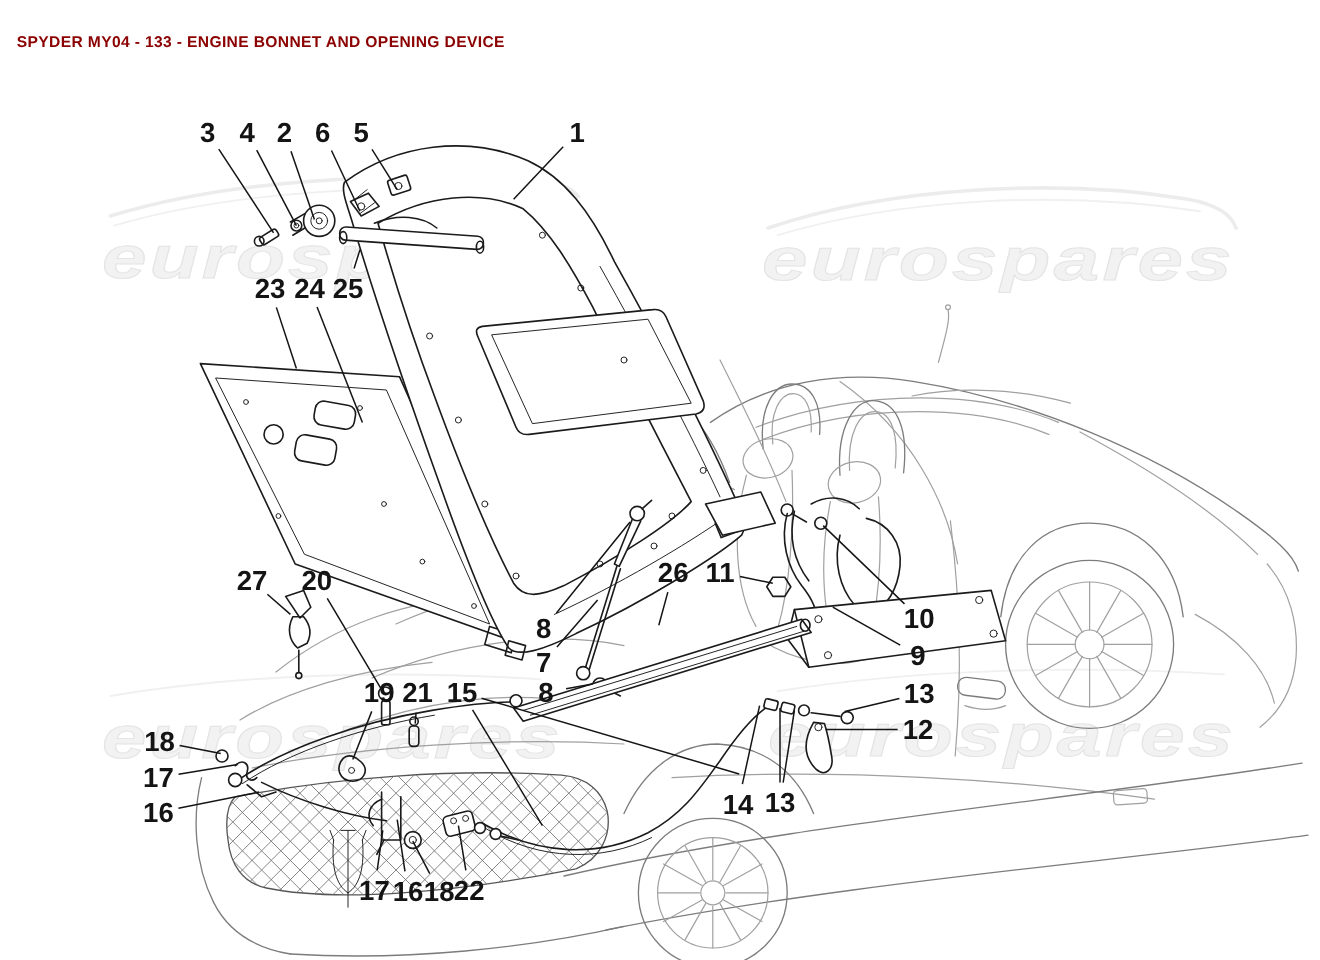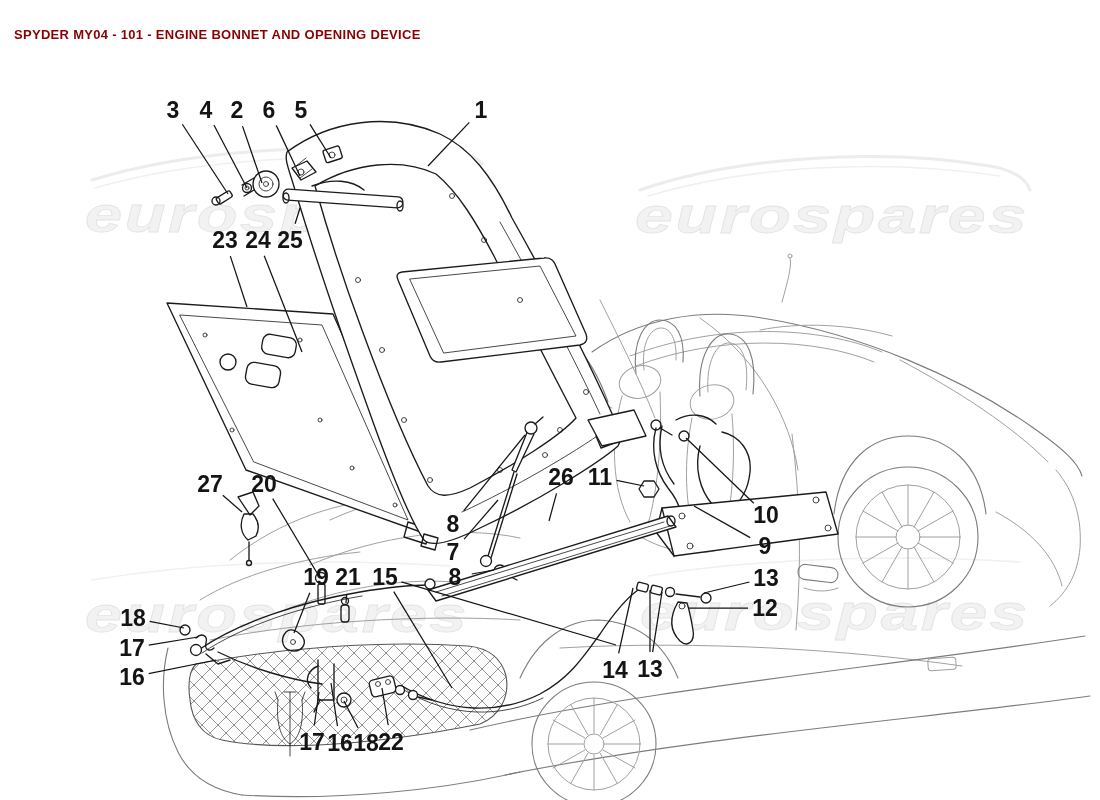--- a/index.html
+++ b/index.html
@@ -19,21 +19,21 @@
   .thin{fill:none;stroke:#1b1b1b;stroke-width:.8;stroke-linecap:round;}
   .hatch{fill:none;stroke:#6f6f6f;stroke-width:.7;}
   .leader{stroke:#141414;stroke-width:1.25;}
   .callout{font-family:"Liberation Sans",sans-serif;font-weight:bold;font-size:23px;
            fill:#141414;text-anchor:middle;dominant-baseline:central;}
 </style>
 </head>
 <body>
 
 <div id="stage">
-  <div id="page-title" style="color: rgb(139, 0, 0);">SPYDER MY04 - 101 - ENGINE BONNET AND OPENING DEVICE</div>
+  <div id="page-title" style="color: rgb(139, 0, 0);">SPYDER MY04 - 133 - ENGINE BONNET AND OPENING DEVICE</div>
 
   <svg id="diagram-svg" width="1100" height="800" viewBox="0 0 1100 800">
 
     <defs>
       <clipPath id="grille-clip">
         <path d="M196,664 C280,648 380,640 468,646 C490,648 502,660 506,676 C510,696 500,716 480,724 C380,744 280,752 222,740 C202,736 192,720 190,700 C188,686 188,672 196,664 Z"></path>
       </clipPath>
     </defs>
 
     <g id="watermark-layer">

